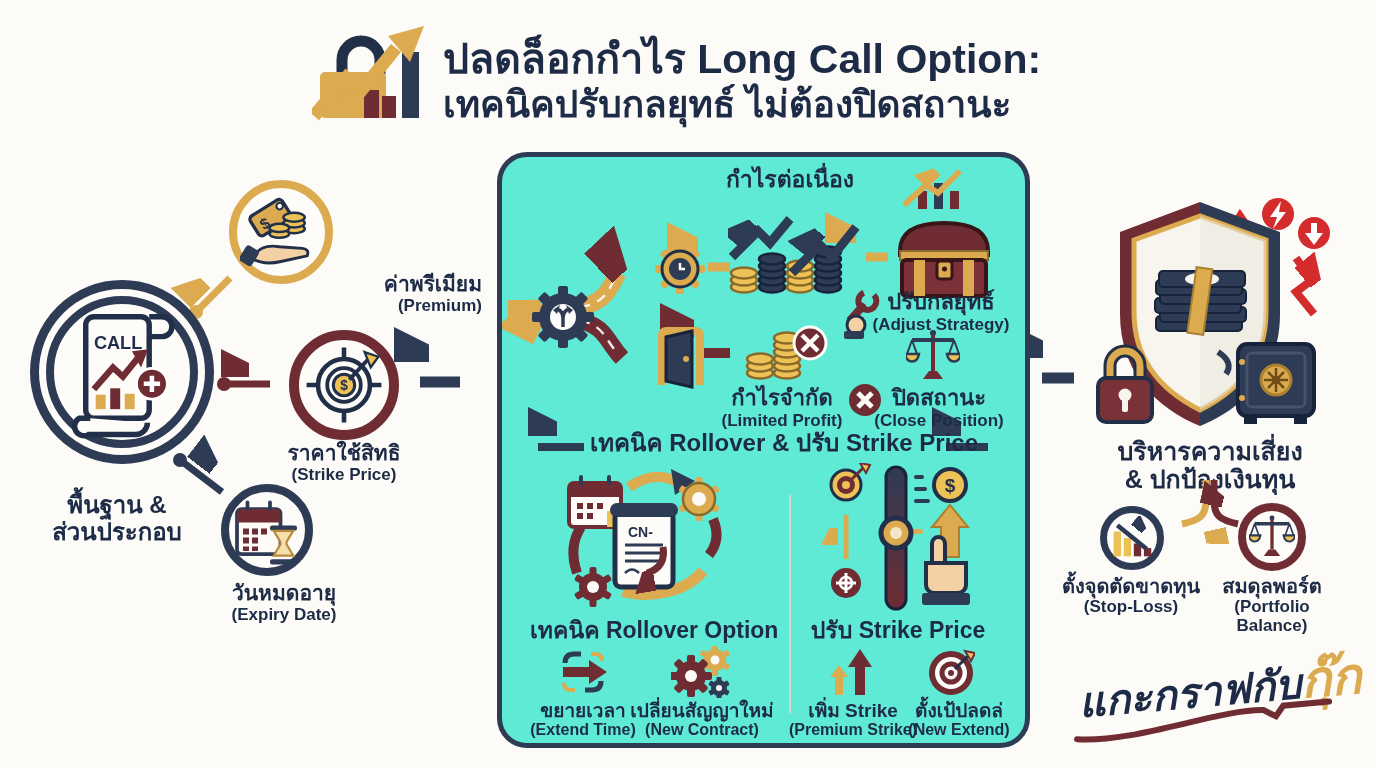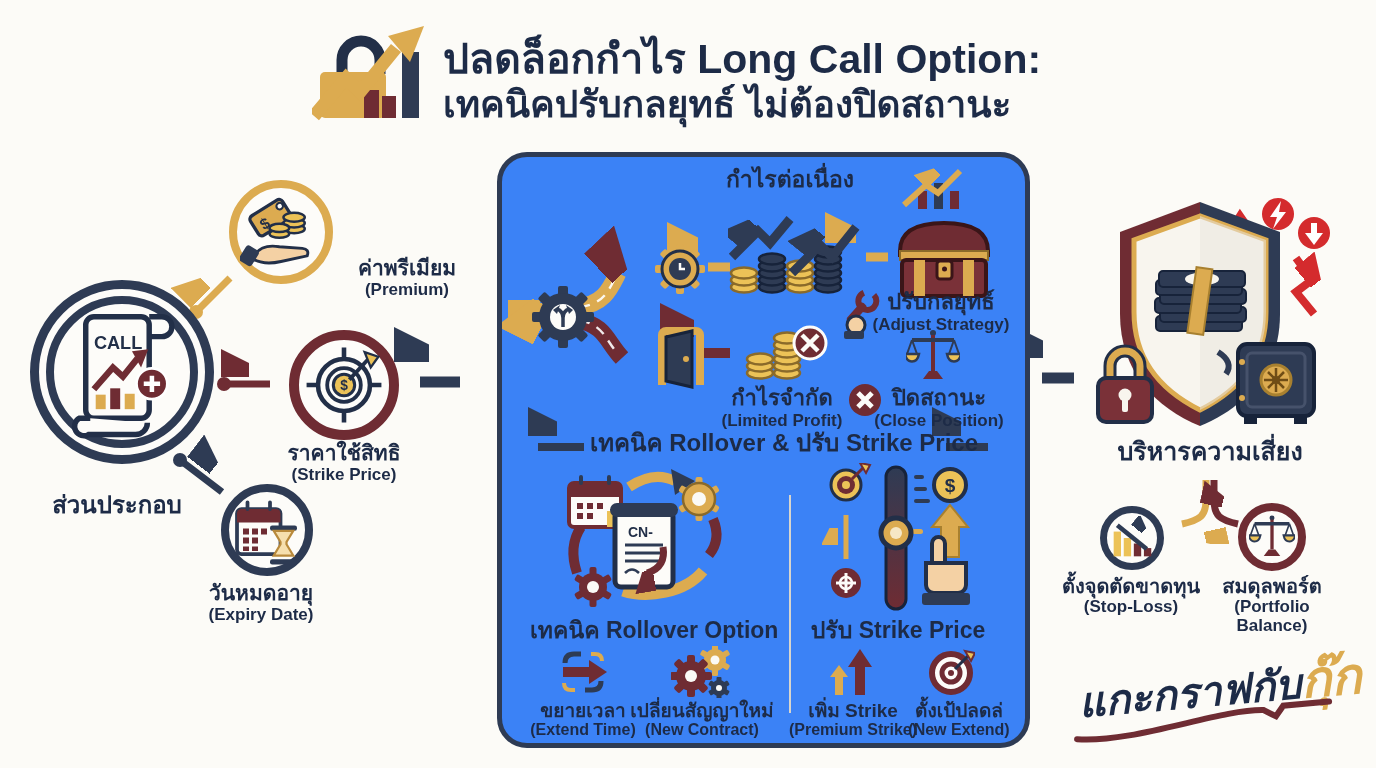--- a/index.html
+++ b/index.html
@@ -8,21 +8,21 @@
     --ink:#1d2b47; --cream:#fdfcf9; --skin:#f4d1a4;
   }
   *{box-sizing:border-box;margin:0;padding:0}
   html,body{width:1376px;height:768px}
   body{position:relative;background:var(--bg);font-family:"Liberation Sans",sans-serif;overflow:hidden;color:var(--ink)}
   .abs{position:absolute}
   .lbl{position:absolute;text-align:center;font-weight:700;color:var(--ink);line-height:1.12}
   .lbl .th{display:block;font-size:21px}
   .lbl .en{display:block;font-size:17px}
   .ring{position:absolute;border-radius:50%;display:flex;align-items:center;justify-content:center;background:var(--cream)}
-  .panel{position:absolute;left:497px;top:152px;width:533px;height:596px;border:5px solid var(--navy);border-radius:30px;background:#3b82f6}
+  .panel{position:absolute;left:497px;top:152px;width:533px;height:596px;border:5px solid var(--navy);border-radius:30px;background:#5eead4}
   .title-line{position:absolute;font-weight:700;color:var(--ink);white-space:nowrap}
   .sig{position:absolute;white-space:nowrap;transform:rotate(-5deg);font-weight:800;font-style:italic}
   .sig .p1{font-size:41px;color:var(--navy-d)}
   .sig .p2{font-size:50px;color:var(--gold)}
   svg{display:block}
 </style>
 </head>
 <body>
 
 <svg class="abs" style="left:312px;top:20px" width="124" height="104" viewBox="0 0 124 104">
@@ -73,20 +73,21 @@
       <rect x="52" y="93" width="11" height="23" fill="#6f2c33"></rect>
       <rect x="68" y="99" width="11" height="17" fill="#dcab50"></rect>
       <path d="M34 94 L55 70 L66 80 L82 60" stroke="#6f2c33" stroke-width="7" fill="none"></path>
       <polygon points="76,52 94,50 86,70" fill="#6f2c33"></polygon>
       <circle cx="98" cy="88" r="17" fill="#6f2c33" stroke="#fff" stroke-width="3"></circle>
       <path d="M98 79 v18 M89 88 h18" stroke="#fff" stroke-width="5"></path>
     </svg>
   </div>
 </div>
 <div class="lbl" style="left:27px;top:492px;width:180px">
+  <span class="th" style="font-size:24px">พื้นฐาน &amp;</span>
   <span class="th" style="font-size:24px">ส่วนประกอบ</span>
 </div>
 
 <div class="ring" style="left:229px;top:180px;width:104px;height:104px;border:8px solid var(--gold)">
   <svg width="82" height="82" viewBox="0 0 100 100">
     <g transform="rotate(-32 38 32)">
       <rect x="14" y="18" width="46" height="28" rx="5" fill="#dcab50" stroke="#222f48" stroke-width="4"></rect>
       <circle cx="54" cy="26" r="4" fill="#fdfcf9" stroke="#222f48" stroke-width="2.5"></circle>
       <text x="22" y="41" font-size="19" font-weight="bold" fill="#222f48">$</text>
     </g>
@@ -94,21 +95,21 @@
       <ellipse cx="66" cy="46" rx="13" ry="5.5"></ellipse>
         <ellipse cx="66" cy="39" rx="13" ry="5.5"></ellipse>
         <ellipse cx="66" cy="32" rx="13" ry="5.5"></ellipse>
       <ellipse cx="48" cy="52" rx="12" ry="5"></ellipse>
         <ellipse cx="48" cy="45" rx="12" ry="5"></ellipse>
     </g>
     <path d="M16 80 q10 -16 32 -12 l28 2 q9 1 6 9 l-32 7 q-22 5 -36 -4 z" fill="#f4d1a4" stroke="#222f48" stroke-width="3.5"></path>
     <rect x="2" y="68" width="18" height="22" rx="4" fill="#2e3b54" transform="rotate(32 11 79)"></rect>
   </svg>
 </div>
-<div class="lbl" style="left:332px;top:256px;width:150px;text-align:center">
+<div class="lbl" style="left:332px;top:272px;width:150px;text-align:right">
   <span class="th">ค่าพรีเมียม</span>
   <span class="en">(Premium)</span>
 </div>
 
 <div class="ring" style="left:289px;top:330px;width:110px;height:110px;border:10px solid var(--maroon)">
   <svg width="84" height="84" viewBox="0 0 110 110">
     <path d="M55 6 v18 M55 86 v18 M6 55 h18 M86 55 h18" stroke="#222f48" stroke-width="6"></path>
     <circle cx="55" cy="55" r="34" fill="#fdfcf9" stroke="#222f48" stroke-width="6"></circle>
     <circle cx="55" cy="55" r="22" fill="none" stroke="#222f48" stroke-width="5"></circle>
     <circle cx="55" cy="55" r="14" fill="#ecc257" stroke="#222f48" stroke-width="4"></circle>
@@ -136,21 +137,21 @@
       <rect x="16" y="70" width="8" height="6"></rect>
         <rect x="28" y="70" width="8" height="6"></rect>
     </g>
     <g transform="translate(52,42)">
       <rect x="0" y="0" width="36" height="7" rx="3" fill="#2e3b54"></rect>
       <rect x="0" y="45" width="36" height="7" rx="3" fill="#2e3b54"></rect>
       <path d="M5 7 h26 l-9 15 v3 l9 15 H5 l9 -15 v-3 z" fill="#f6dfae" stroke="#b98a3c" stroke-width="3"></path>
     </g>
   </svg>
 </div>
-<div class="lbl" style="left:186px;top:581px;width:150px">
+<div class="lbl" style="left:209px;top:581px;width:150px">
   <span class="th">วันหมดอายุ</span>
   <span class="en">(Expiry Date)</span>
 </div>
 
 <div class="panel">
 
   <svg class="abs" style="left:0;top:0" width="533" height="596" viewBox="0 0 533 596">
     <defs>
       <marker id="m-goldrd" markerUnits="strokeWidth" markerWidth="2.4" markerHeight="2.4" refX="6" refY="5" orient="auto">
           <path d="M0 0 L10 5 L0 10 Z" fill="#dcab50"></path>
@@ -577,20 +578,21 @@
     <circle cx="186" cy="194" r="15" fill="#dcab50" stroke="#a8802f" stroke-width="3"></circle>
     <path d="M186 182 v24 M174 194 h24 M178 186 l16 16 M194 186 l-16 16" stroke="#6f4d16" stroke-width="2.5"></path>
     <circle cx="186" cy="194" r="4" fill="#6f4d16"></circle>
     <circle cx="152" cy="176" r="3" fill="#dcab50"></circle>
     <circle cx="152" cy="212" r="3" fill="#dcab50"></circle>
   </g>
 </svg>
 
 <div class="lbl" style="left:1085px;top:437px;width:250px">
   <span class="th" style="font-size:25px">บริหารความเสี่ยง</span>
+  <span class="th" style="font-size:25px">&amp; ปกป้องเงินทุน</span>
 </div>
 
 <svg class="abs" style="left:1158px;top:478px" width="104" height="66" viewBox="0 0 104 66">
   <defs>
     <marker id="m-gold-fk" markerUnits="strokeWidth" markerWidth="3.2" markerHeight="3.2" refX="6" refY="5" orient="auto">
         <path d="M0 0 L10 5 L0 10 Z" fill="#dcab50"></path>
       </marker>
     <marker id="m-mar-fk" markerUnits="strokeWidth" markerWidth="3.2" markerHeight="3.2" refX="6" refY="5" orient="auto">
         <path d="M0 0 L10 5 L0 10 Z" fill="#6f2c33"></path>
       </marker>

